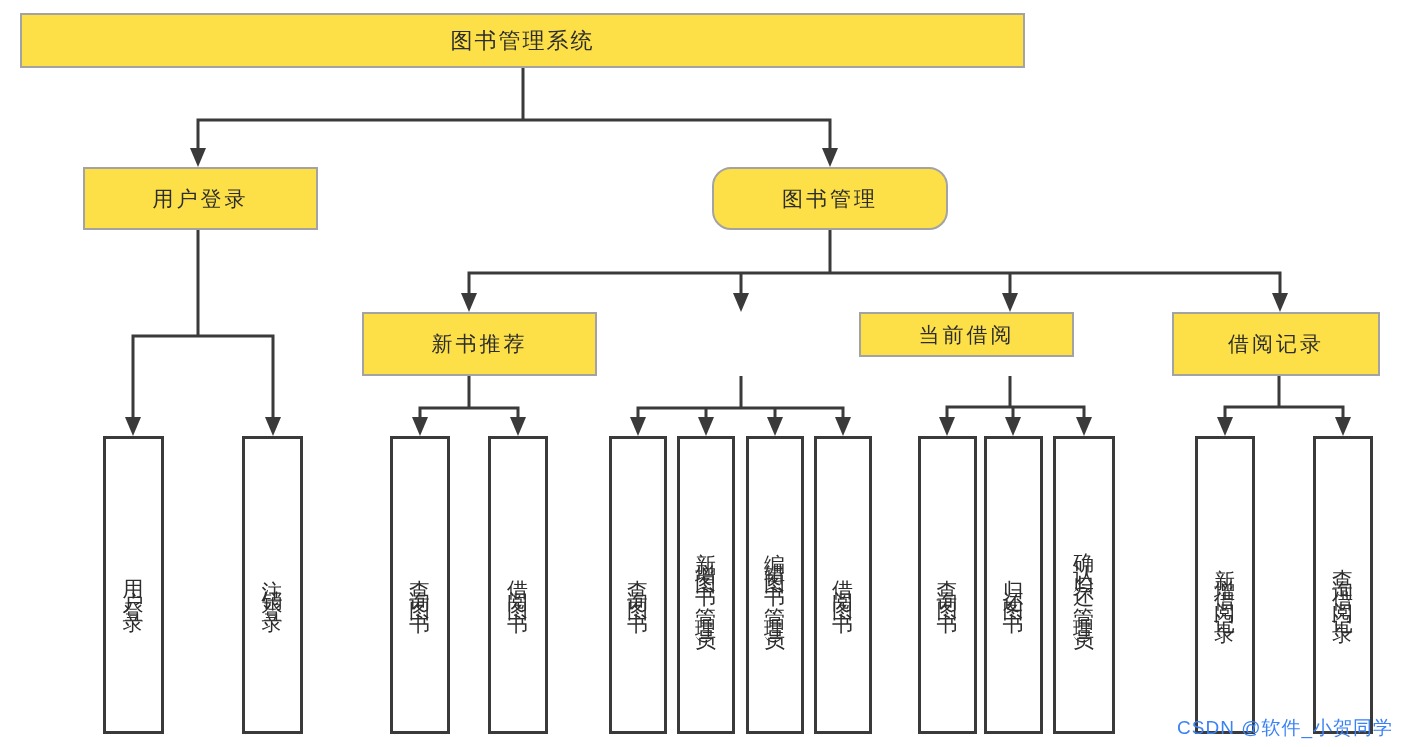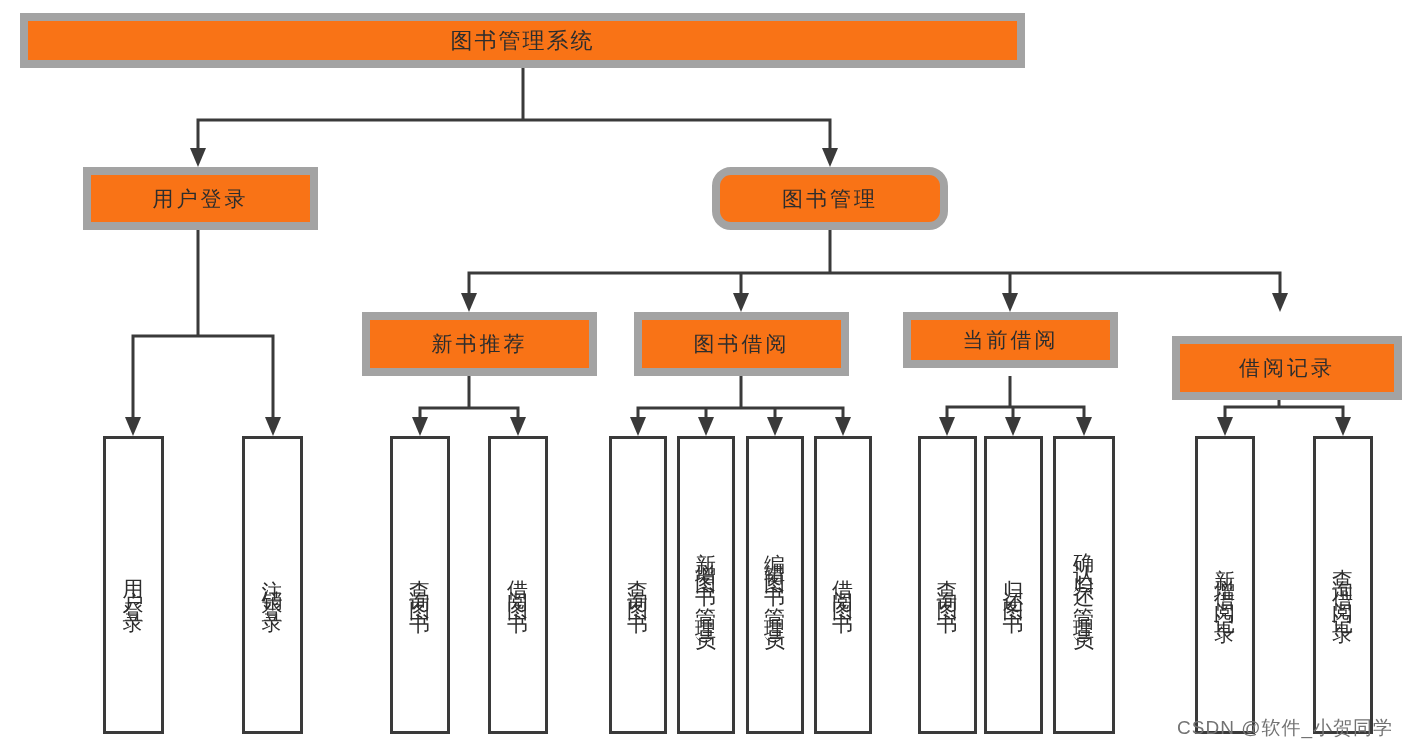--- a/index.html
+++ b/index.html
@@ -2,37 +2,37 @@
 <html><head>
 <meta charset="utf-8">
 <style>
   html,body{margin:0;padding:0;background:#ffffff;}
   .canvas{
     position:relative;width:1405px;height:747px;background:#ffffff;
     font-family:"Liberation Sans", sans-serif;color:#2d2d2d;overflow:hidden;
   }
   .wires{position:absolute;left:0;top:0;width:1405px;height:747px;}
   .hbox{
-    position:absolute;box-sizing:border-box;background:#f97316;
-    border:8px solid #a3a3a3;display:flex;align-items:center;justify-content:center;
+    position:absolute;box-sizing:border-box;background:#fde047;
+    border:2px solid #a3a3a3;display:flex;align-items:center;justify-content:center;
     font-size:21px;letter-spacing:3px;white-space:nowrap;z-index:2;
   }
   .hbox.root{font-size:22px;letter-spacing:2px;}
   .vbox{
     position:absolute;box-sizing:border-box;background:#ffffff;
     border:3px solid #3a3a3a;display:flex;align-items:center;justify-content:center;
     top:436px;height:298px;z-index:2;
   }
   .vbox .vtext{
     writing-mode:vertical-rl;text-orientation:mixed;
     font-size:21px;letter-spacing:11px;line-height:1;white-space:nowrap;
   }
   .watermark{
     position:absolute;right:12px;bottom:6px;z-index:3;
-    color:#737373;font-size:19px;letter-spacing:1px;white-space:nowrap;
+    color:#3b82f6;font-size:19px;letter-spacing:1px;white-space:nowrap;
   }
 </style>
 </head>
 <body>
 
 <div class="canvas">
 
   <svg class="wires" viewBox="0 0 1405 747" xmlns="http://www.w3.org/2000/svg">
     <g stroke="#3a3a3a" stroke-width="3" fill="none">
 
@@ -80,27 +80,24 @@
   <div class="hbox" style="left:83px;top:167px;width:235px;height:63px;">
     <span>用户登录</span>
   </div>
   <div class="hbox" style="left:712px;top:167px;width:236px;height:63px;border-radius:19px;">
     <span>图书管理</span>
   </div>
 
   <div class="hbox" style="left:362px;top:312px;width:235px;height:64px;">
     <span>新书推荐</span>
   </div>
-  <div class="hbox" style="left:634px;top:312px;width:215px;height:64px;">
-    <span>图书借阅</span>
-  </div>
-  <div class="hbox" style="left:903px;top:312px;width:215px;height:56px;">
+  <div class="hbox" style="left:859px;top:312px;width:215px;height:45px;">
     <span>当前借阅</span>
   </div>
-  <div class="hbox" style="left:1172px;top:312px;width:230px;height:64px;margin-top:24px;">
+  <div class="hbox" style="left:1172px;top:312px;width:208px;height:64px;">
     <span>借阅记录</span>
   </div>
 
   <div class="vbox" style="left:103px;width:61px;">
     <span class="vtext">用户登录</span>
   </div>
   <div class="vbox" style="left:242px;width:61px;">
     <span class="vtext">注销登录</span>
   </div>
 

